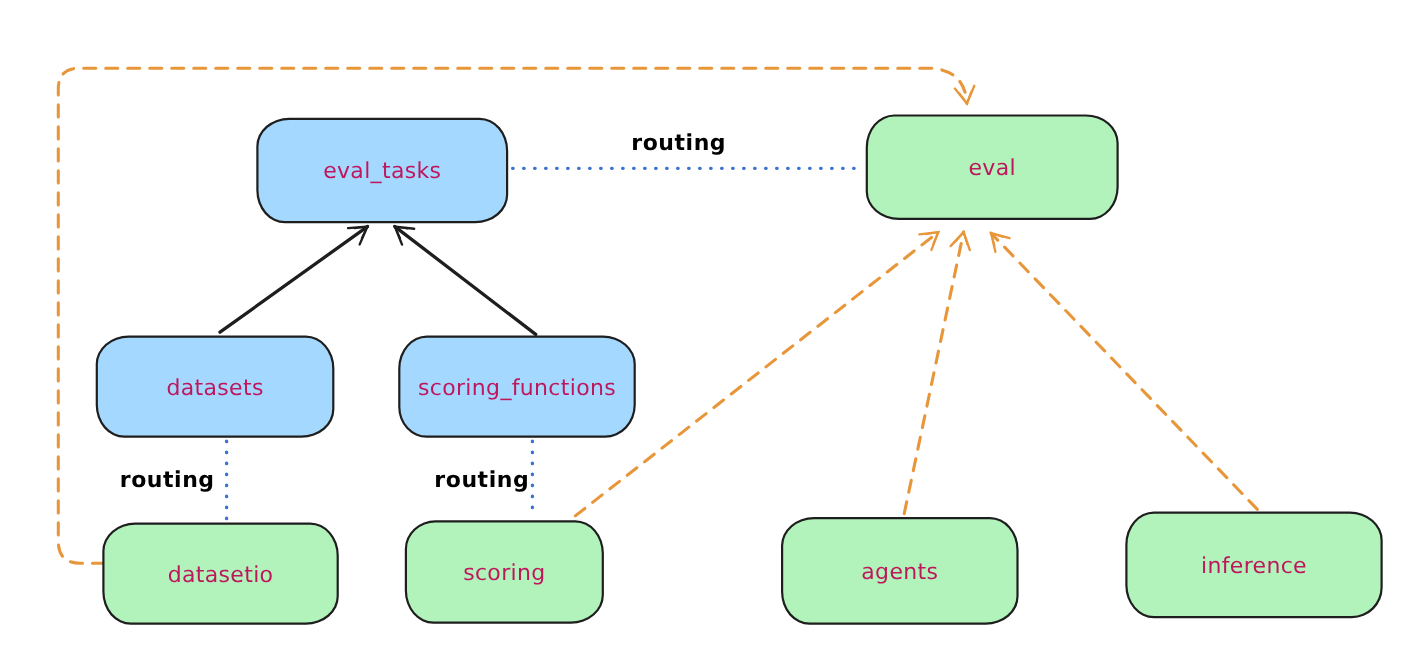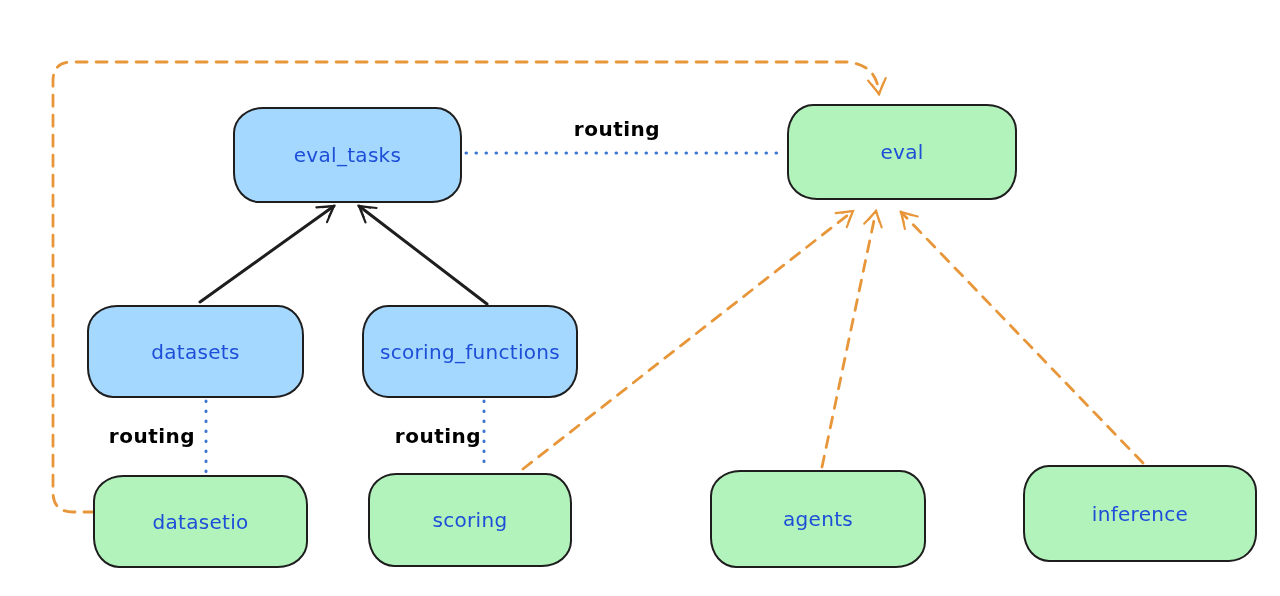--- a/index.html
+++ b/index.html
@@ -18,33 +18,33 @@
     pointer-events: none;
   }
   .node {
     position: absolute;
     box-sizing: border-box;
     border: 2.5px solid #1e1e1e;
     display: flex;
     align-items: center;
     justify-content: center;
     font-size: 20px;
-    color: #1d4ed8;
+    color: #be185d;
     letter-spacing: 0.3px;
     border-radius: 30px 26px 30px 26px / 26px 30px 26px 30px;
   }
   .node-blue  { background: #a5d8ff; }
   .node-green { background: #b2f2bb; }
 
   .n-eval-tasks        { left: 233px;  top: 107px; width: 229px; height: 96px; }
   .n-eval              { left: 787px;  top: 104px; width: 230px; height: 96px; border-radius: 26px 30px 26px 30px / 30px 26px 30px 26px; }
   .n-datasets          { left: 87px;   top: 305px; width: 217px; height: 93px; }
   .n-scoring-functions { left: 362px;  top: 305px; width: 216px; height: 93px; border-radius: 26px 30px 28px 26px / 30px 26px 30px 28px; }
   .n-datasetio         { left: 93px;   top: 475px; width: 215px; height: 93px; }
-  .n-scoring           { left: 368px;  top: 473px; width: 204px; height: 94px; border-radius: 28px 26px 30px 26px / 26px 30px 26px 30px; }
+  .n-scoring           { left: 368px;  top: 473px; width: 181px; height: 94px; border-radius: 28px 26px 30px 26px / 26px 30px 26px 30px; }
   .n-agents            { left: 710px;  top: 470px; width: 216px; height: 98px; }
   .n-inference         { left: 1023px; top: 465px; width: 234px; height: 97px; border-radius: 26px 30px 28px 26px / 30px 26px 28px 30px; }
 
   .edge-label {
     position: absolute;
     color: #000000;
     font-size: 20px;
     font-weight: 600;
     letter-spacing: 0.5px;
     text-align: center;

